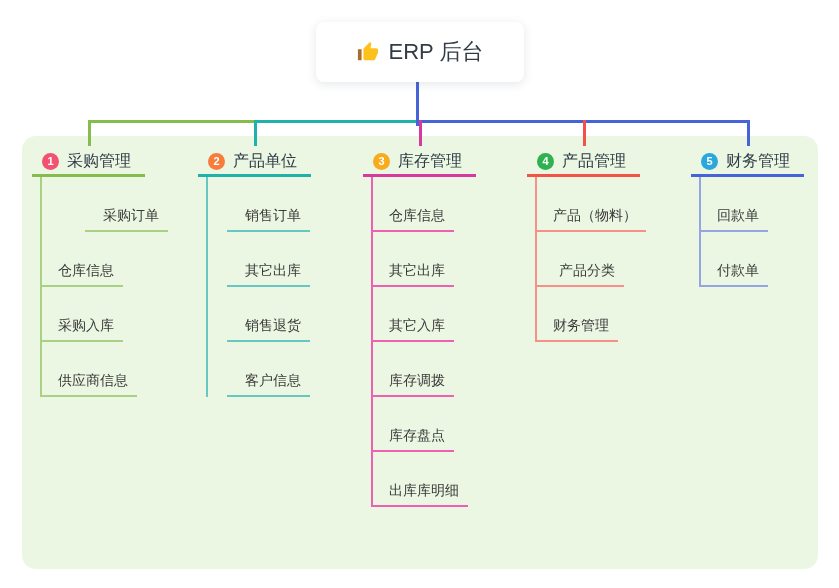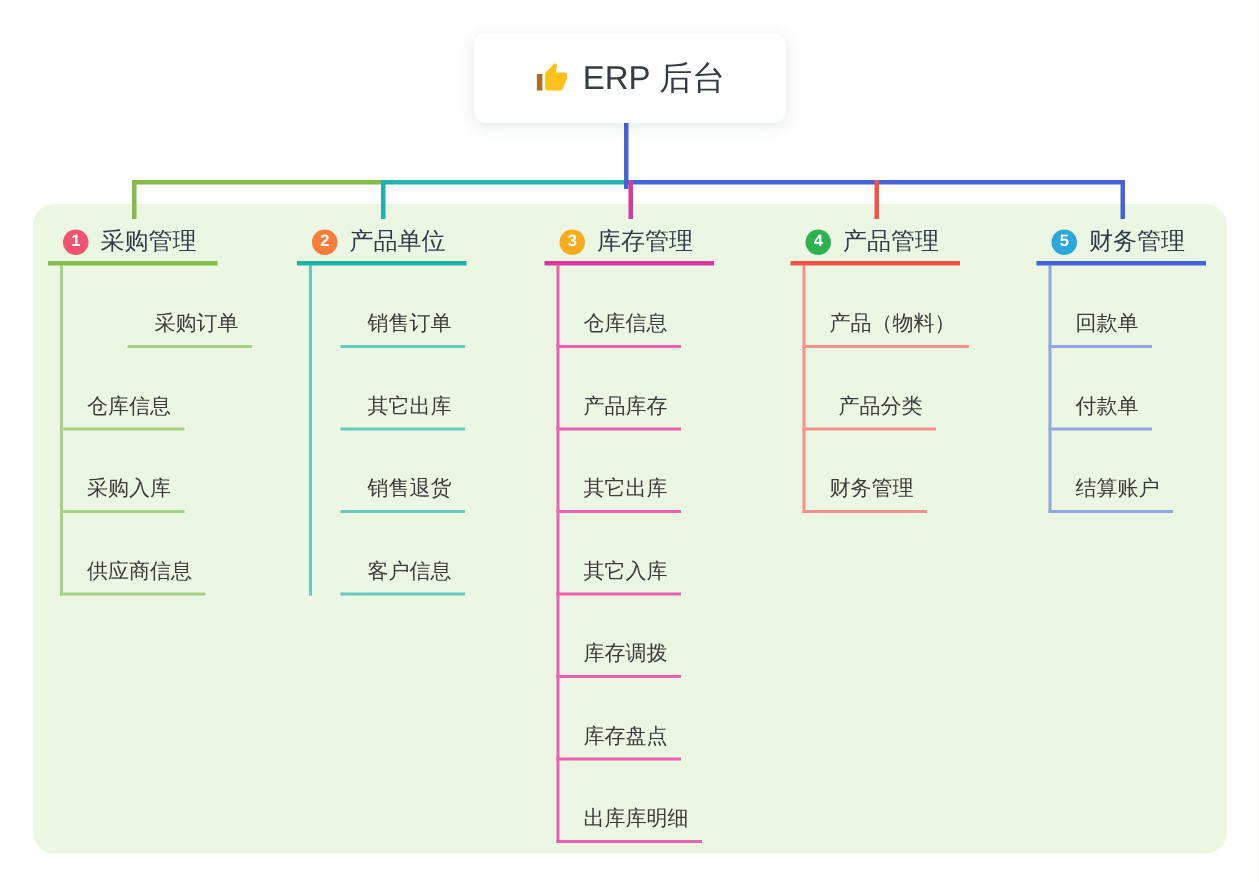--- a/index.html
+++ b/index.html
@@ -125,23 +125,20 @@
   <div class="branch" style="left: 363px;">
     <div class="branch-header" style="border-bottom-color: rgb(214, 58, 159);">
       <span class="badge" style="background: rgb(248, 171, 29);">3</span>
       <span class="branch-title">库存管理</span>
     </div>
     <div class="children" style="border-left-color: rgb(236, 97, 178);">
         <div class="child-cell">
           <span class="child-node" style="border-bottom-color: rgb(236, 97, 178);">仓库信息</span>
         </div>
         <div class="child-cell">
-          <span class="child-node" style="border-bottom-color: rgb(236, 97, 178);">产品库存</span>
-        </div>
-        <div class="child-cell">
           <span class="child-node" style="border-bottom-color: rgb(236, 97, 178);">其它出库</span>
         </div>
         <div class="child-cell">
           <span class="child-node" style="border-bottom-color: rgb(236, 97, 178);">其它入库</span>
         </div>
         <div class="child-cell">
           <span class="child-node" style="border-bottom-color: rgb(236, 97, 178);">库存调拨</span>
         </div>
         <div class="child-cell">
           <span class="child-node" style="border-bottom-color: rgb(236, 97, 178);">库存盘点</span>
@@ -175,18 +172,15 @@
       <span class="badge" style="background: rgb(43, 167, 220);">5</span>
       <span class="branch-title">财务管理</span>
     </div>
     <div class="children" style="border-left-color: rgb(147, 166, 227);">
         <div class="child-cell">
           <span class="child-node" style="border-bottom-color: rgb(147, 166, 227);">回款单</span>
         </div>
         <div class="child-cell">
           <span class="child-node" style="border-bottom-color: rgb(147, 166, 227);">付款单</span>
         </div>
-        <div class="child-cell">
-          <span class="child-node" style="border-bottom-color: rgb(147, 166, 227);">结算账户</span>
-        </div>
       </div>
   </div>
 </div>
 
 </body></html>

